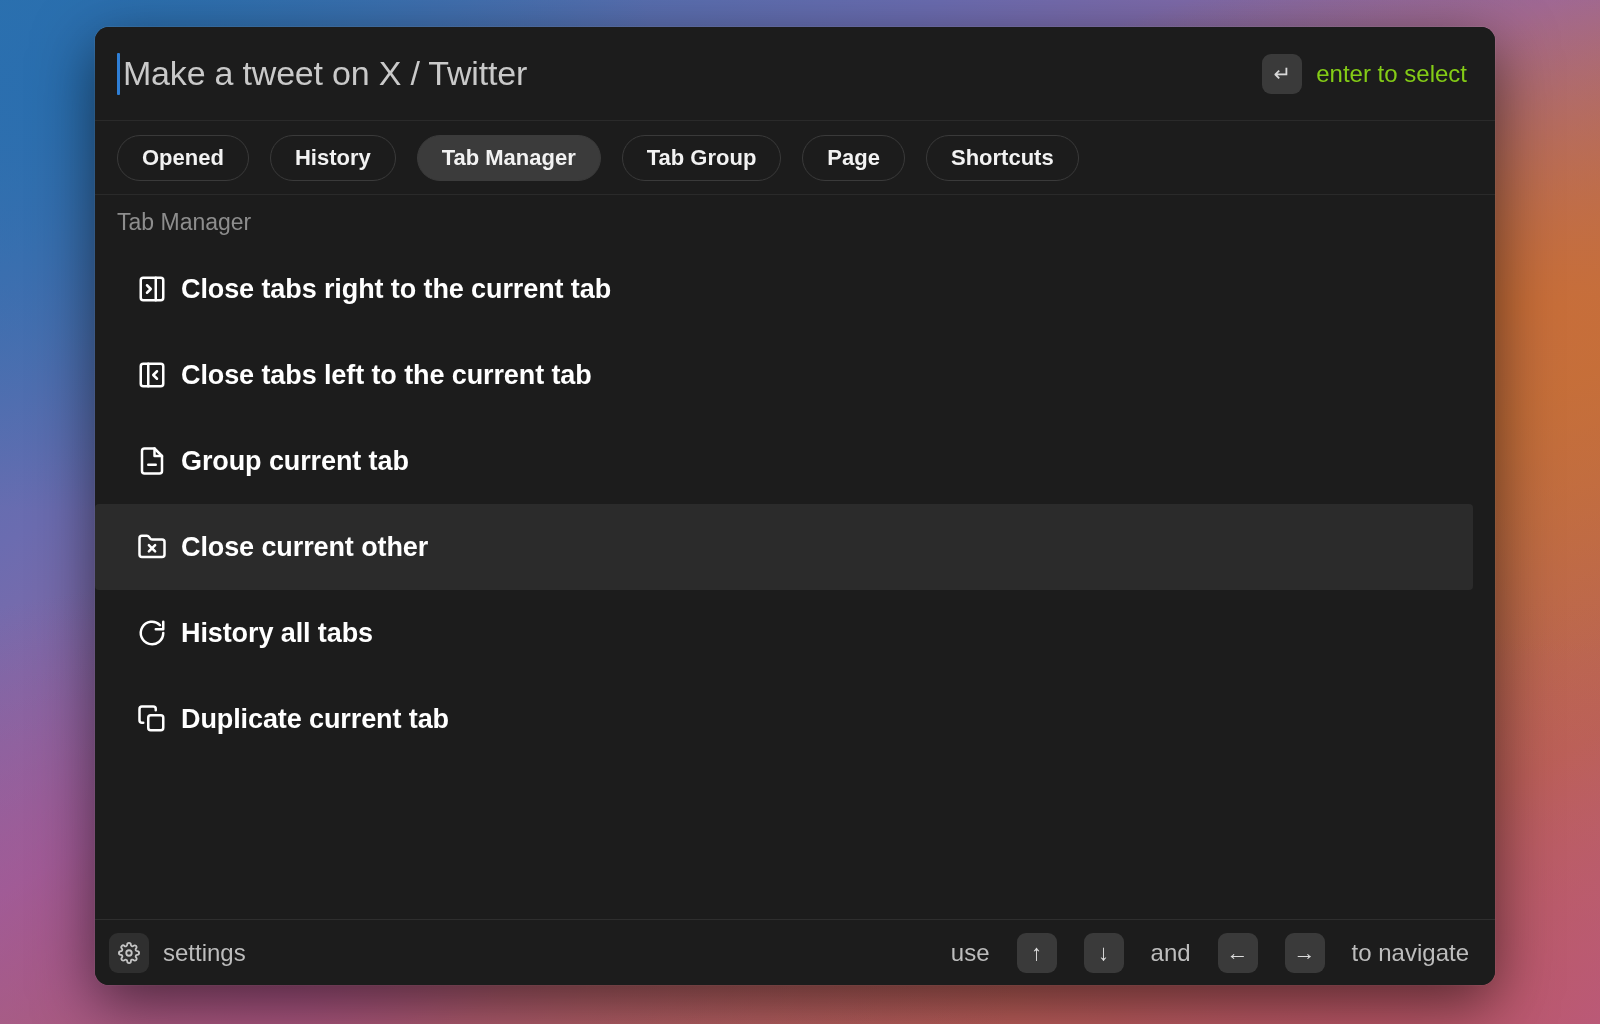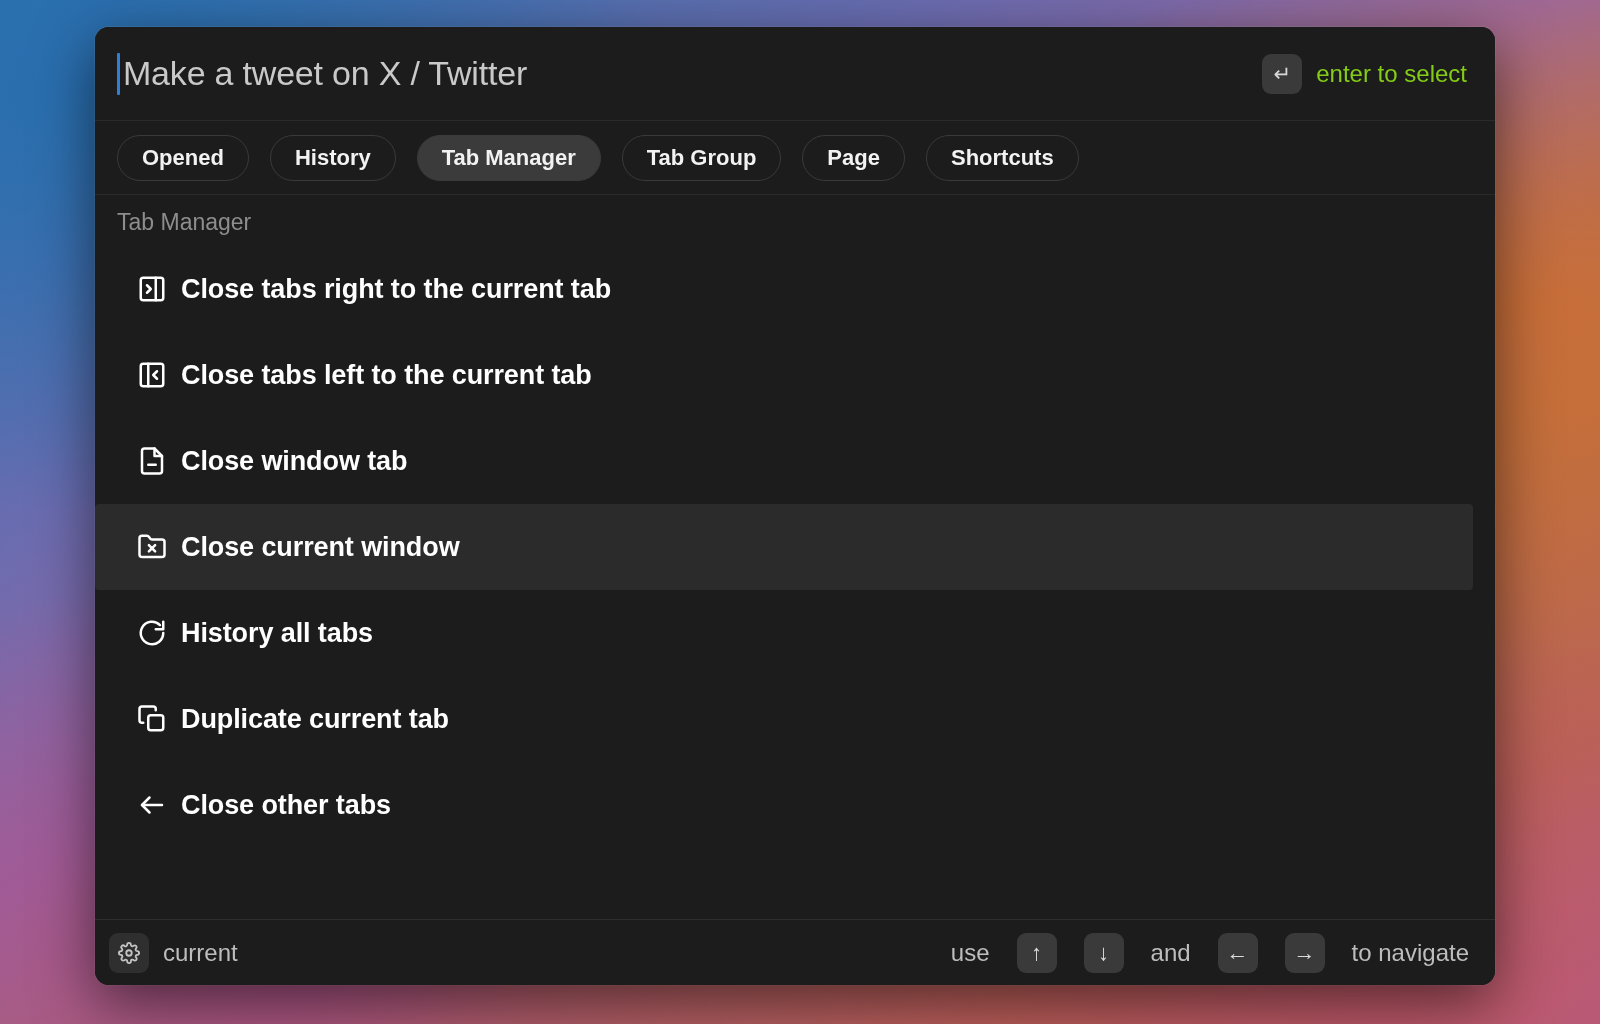--- a/index.html
+++ b/index.html
@@ -205,32 +205,32 @@
       </div>
 
       <div class="row">
         <span class="row-icon">
           <svg width="30" height="30" viewBox="0 0 24 24" fill="none" stroke="currentColor" stroke-width="2" stroke-linecap="round" stroke-linejoin="round">
             <path d="M14 2H6a2 2 0 0 0-2 2v16a2 2 0 0 0 2 2h12a2 2 0 0 0 2-2V8z"></path>
               <polyline points="14 2 14 8 20 8"></polyline>
               <line x1="9" y1="15" x2="15" y2="15"></line>
           </svg>
         </span>
-        <span class="row-label">Close window tab</span>
+        <span class="row-label">Group current tab</span>
       </div>
 
       <div class="row selected">
         <span class="row-icon">
           <svg width="30" height="30" viewBox="0 0 24 24" fill="none" stroke="currentColor" stroke-width="2" stroke-linecap="round" stroke-linejoin="round">
             <path d="M4 20h16a2 2 0 0 0 2-2V8a2 2 0 0 0-2-2h-7.93a2 2 0 0 1-1.66-.9l-.82-1.2A2 2 0 0 0 7.93 3H4a2 2 0 0 0-2 2v13a2 2 0 0 0 2 2Z"></path>
             <line x1="9.5" y1="10.5" x2="14.5" y2="15.5"></line>
               <line x1="14.5" y1="10.5" x2="9.5" y2="15.5"></line>
           </svg>
         </span>
-        <span class="row-label">Close current window</span>
+        <span class="row-label">Close current other</span>
       </div>
 
       <div class="row">
         <span class="row-icon">
           <svg width="30" height="30" viewBox="0 0 24 24" fill="none" stroke="currentColor" stroke-width="2" stroke-linecap="round" stroke-linejoin="round">
             <path d="M21 12a9 9 0 1 1-2.64-6.36"></path>
               <polyline points="21 3 21 9 15 9"></polyline>
           </svg>
         </span>
         <span class="row-label">History all tabs</span>
@@ -240,46 +240,37 @@
       <div class="row">
         <span class="row-icon">
           <svg width="30" height="30" viewBox="0 0 24 24" fill="none" stroke="currentColor" stroke-width="2" stroke-linecap="round" stroke-linejoin="round">
             <rect x="9" y="9" width="12" height="12" rx="2"></rect>
               <path d="M5 15H4a2 2 0 0 1-2-2V4a2 2 0 0 1 2-2h9a2 2 0 0 1 2 2v1"></path>
           </svg>
         </span>
         <span class="row-label">Duplicate current tab</span>
       </div>
 
-      <div class="row">
-        <span class="row-icon">
-          <svg width="30" height="30" viewBox="0 0 24 24" fill="none" stroke="currentColor" stroke-width="2" stroke-linecap="round" stroke-linejoin="round">
-            <line x1="20" y1="12" x2="4" y2="12"></line>
-              <polyline points="10 18 4 12 10 6"></polyline>
-          </svg>
-        </span>
-        <span class="row-label">Close other tabs</span>
-      </div>
 
     </div>
 
     <div class="scrollbar-track">
       
     </div>
   </div>
 
   <div class="footer">
     <div class="footer-left">
       <div class="gear-chip">
         <svg width="22" height="22" viewBox="0 0 24 24" fill="none" stroke="currentColor" stroke-width="2" stroke-linecap="round" stroke-linejoin="round">
           <circle cx="12" cy="12" r="3"></circle>
           <path d="M19.4 15a1.65 1.65 0 0 0 .33 1.82l.06.06a2 2 0 1 1-2.83 2.83l-.06-.06a1.65 1.65 0 0 0-1.82-.33 1.65 1.65 0 0 0-1 1.51V21a2 2 0 1 1-4 0v-.09A1.65 1.65 0 0 0 9 19.4a1.65 1.65 0 0 0-1.82.33l-.06.06a2 2 0 1 1-2.83-2.83l.06-.06a1.65 1.65 0 0 0 .33-1.82 1.65 1.65 0 0 0-1.51-1H3a2 2 0 1 1 0-4h.09A1.65 1.65 0 0 0 4.6 9a1.65 1.65 0 0 0-.33-1.82l-.06-.06a2 2 0 1 1 2.83-2.83l.06.06A1.65 1.65 0 0 0 9 4.6a1.65 1.65 0 0 0 1-1.51V3a2 2 0 1 1 4 0v.09a1.65 1.65 0 0 0 1 1.51 1.65 1.65 0 0 0 1.82-.33l.06-.06a2 2 0 1 1 2.83 2.83l-.06.06a1.65 1.65 0 0 0-.33 1.82V9a1.65 1.65 0 0 0 1.51 1H21a2 2 0 1 1 0 4h-.09a1.65 1.65 0 0 0-1.51 1Z"></path>
         </svg>
       </div>
-      <div class="footer-label">current</div>
+      <div class="footer-label">settings</div>
     </div>
     <div class="footer-right">
       <span class="txt">use</span>
       <span class="nav-chip">↑</span>
       <span class="nav-chip">↓</span>
       <span class="txt">and</span>
       <span class="nav-chip">←</span>
       <span class="nav-chip">→</span>
       <span class="txt">to navigate</span>
     </div>

